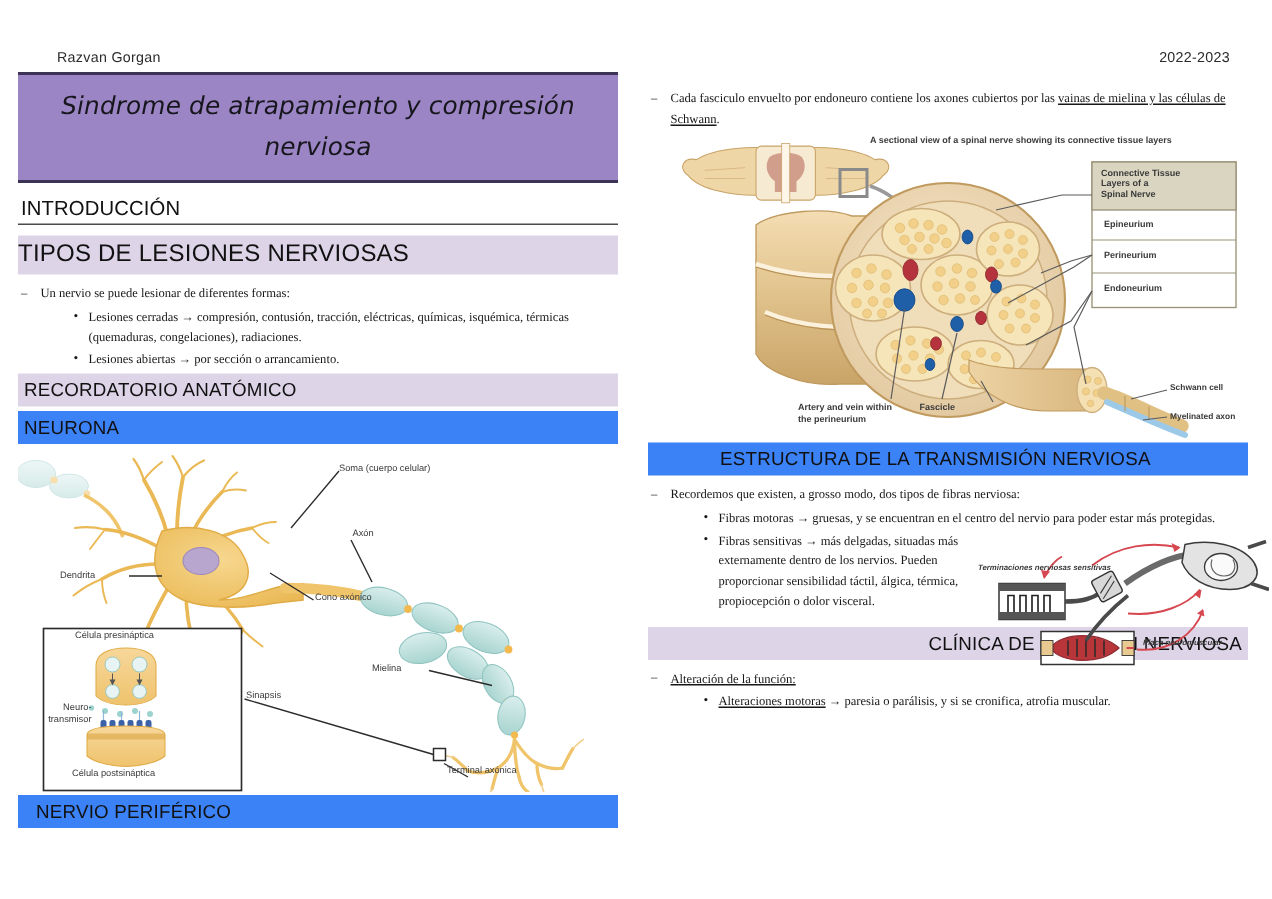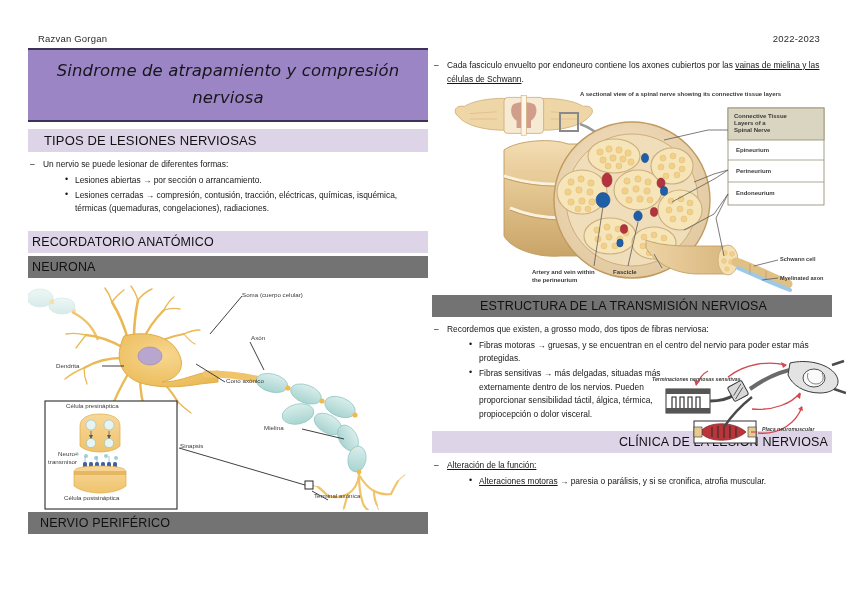--- a/index.html
+++ b/index.html
@@ -11,21 +11,21 @@
   }
   .page{position:absolute;inset:0;}
 
   
   .hdr{position:absolute;top:33px;left:28px;width:792px;height:14px;}
   .hdr .author{position:absolute;left:0;top:0;font-size:9.5px;color:#2b2b2b;letter-spacing:.2px;padding-left:10px;}
   .hdr .year{position:absolute;right:0;top:0;font-size:9.5px;color:#2b2b2b;letter-spacing:.2px;}
 
   
   .col{position:absolute;top:48px;width:400px;}
-  .col-left{left:28px;}
+  .col-left{left:12px;}
   .col-right{left:432px;}
 
   
   .title-banner{
     background:#9b85c4;
     border-top:2.5px solid #3d3357;
     border-bottom:2.5px solid #3d3357;
     padding:7px 10px 9px 10px;
     text-align:center;
     font-style:italic;
@@ -38,32 +38,32 @@
 
   
   .h1{
     font-size:13.5px;
     padding:5px 2px 3px 2px;
     border-bottom:1.6px solid #4a4a4a;
     letter-spacing:.1px;
     color:#111;
   }
   .bar{
-    font-size:13px;
-    padding:4px 4px 4px 16px;
+    font-size:16px;
+    padding:4px 4px 4px 0;
     letter-spacing:.15px;
     color:#111;
   }
   .bar-lav{background:#ddd4e8;}
-  .bar-gray{background:#737373;}
+  .bar-gray{background:#3b82f6;}
   .bar-big{font-size:12.5px;padding:4px 4px 4px 4px;}
 
   
   .txt{font-size:8.4px;line-height:13.5px;color:#171717;}
-  ul.dash{list-style:none;margin:6px 0 0 0;padding:0;}
+  ul.dash{list-style:none;margin:6px 0 0 0;padding:0;font-family:Liberation Serif, serif;}
   ul.dash > li{position:relative;padding-left:15px;margin-bottom:2px;}
   ul.dash > li::before{content:"–";position:absolute;left:2px;top:-0.5px;}
   ul.dot{list-style:none;margin:2px 0 0 0;padding:0 0 0 22px;}
   ul.dot > li{position:relative;padding-left:10px;margin-bottom:1.5px;}
   ul.dot > li::before{content:"•";position:absolute;left:0;top:-1px;font-size:9px;}
   .u{text-decoration:underline;}
 
   
   .fig{position:relative;}
   .figlabel{position:absolute;font-size:6.2px;color:#3a3a3a;white-space:nowrap;line-height:8px;}
@@ -87,36 +87,37 @@
 
   <div class="hdr">
     <div class="author">Razvan Gorgan</div>
     <div class="year">2022-2023</div>
   </div>
 
   <div class="col col-left">
 
     <div class="title-banner">Sindrome de atrapamiento y compresión nerviosa</div>
 
+    <div class="h1" style="margin-top:4px;">INTRODUCCIÓN</div>
 
     <div class="bar bar-lav" style="margin-top:7px;">TIPOS DE LESIONES NERVIOSAS</div>
 
     <div class="txt">
       <ul class="dash">
         <li>
           <span>Un nervio se puede lesionar de diferentes formas:</span>
           <ul class="dot">
+            <li>Lesiones cerradas → compresión, contusión, tracción, eléctricas, químicas, isquémica, térmicas (quemaduras, congelaciones), radiaciones.</li>
             <li>Lesiones abiertas → por sección o arrancamiento.</li>
-            <li>Lesiones cerradas → compresión, contusión, tracción, eléctricas, químicas, isquémica, térmicas (quemaduras, congelaciones), radiaciones.</li>
           </ul>
         </li>
       </ul>
     </div>
 
-    <div class="bar bar-lav bar-big" style="margin-top:15px;">RECORDATORIO ANATÓMICO</div>
+    <div class="bar bar-lav bar-big" style="margin-top:2px;">RECORDATORIO ANATÓMICO</div>
     <div class="bar bar-gray bar-big" style="margin-top:3px;">NEURONA</div>
 
     <div class="fig" id="neuronFig">
       <svg width="400" height="232" viewBox="0 0 400 232">
         <defs>
           <radialGradient id="somaG" cx="45%" cy="40%" r="70%">
             <stop offset="0%" stop-color="#f7d78f"></stop>
               <stop offset="100%" stop-color="#eab955"></stop>
           </radialGradient>
           <linearGradient id="myG" x1="0" y1="0" x2="0" y2="1">

